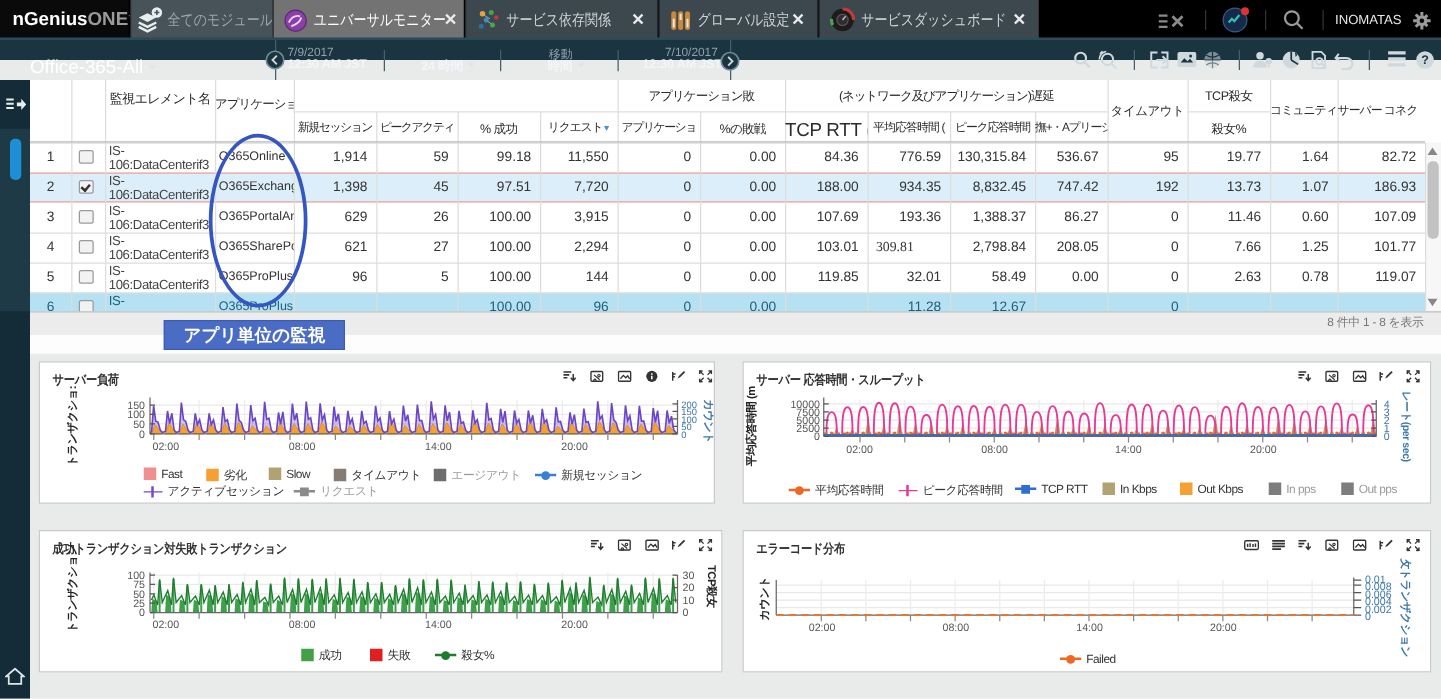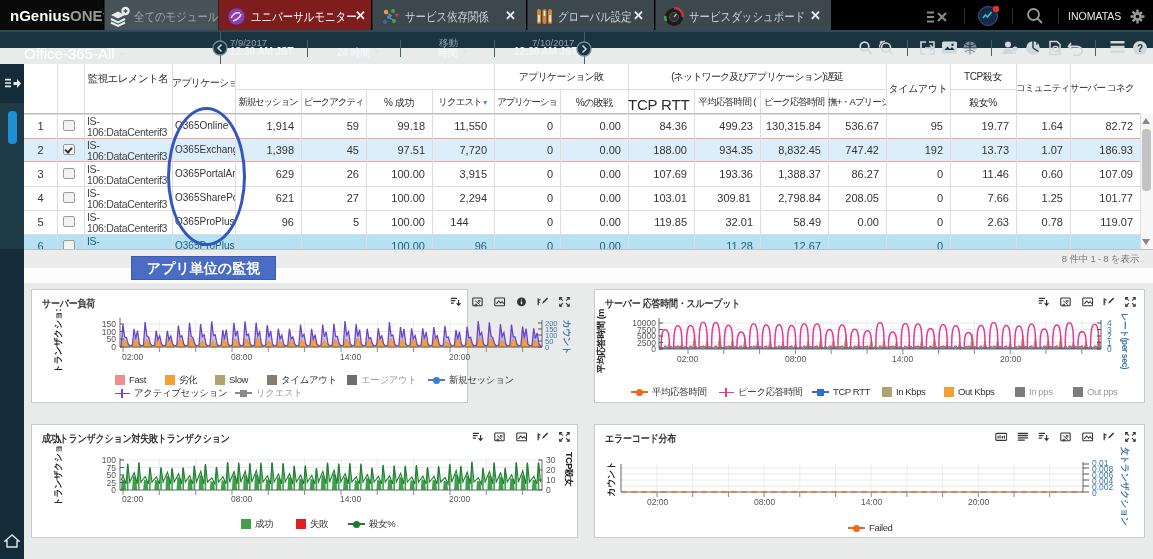--- a/index.html
+++ b/index.html
@@ -50,21 +50,21 @@
 <div id="page">
 <div id="bar1">
 <div class="logo"><span style="color:#fff">nGenius</span><span style="color:#9a9a9a">ONE</span><span style="color:#9a9a9a;font-size:7px;vertical-align:top">™</span></div>
 <div class="tab" style="left:104px;width:114px;background:#475359"><span class="ticon" style="margin-left:3px;margin-right:4px"><svg width="22" height="22" viewBox="0 0 22 22">
             <path d="M3 9l7-3.5L17 9l-7 3.5z" fill="#e8eef0"></path>
             <path d="M3 13l7 3.5 7-3.5" fill="none" stroke="#e8eef0" stroke-width="2"></path>
             <path d="M3 16.5l7 3.5 7-3.5" fill="none" stroke="#e8eef0" stroke-width="2"></path>
             <circle cx="17.5" cy="5" r="4.2" fill="#e8eef0"></circle>
             <path d="M17.5 3v4M15.5 5h4" stroke="#47565c" stroke-width="1.3"></path>
           </svg></span><span class="ttxt" style="color:#9aa7ab">全てのモジュール</span></div>
-<div class="tab" style="left:218px;width:153px;background:#7f1d1d"><span class="ticon"><svg width="19" height="19" viewBox="0 0 19 19">
+<div class="tab" style="left:218px;width:153px;background:#737373"><span class="ticon"><svg width="19" height="19" viewBox="0 0 19 19">
             <circle cx="9.5" cy="9.5" r="8.5" fill="#8b3fa8" stroke="#5c2a70"></circle>
             <path d="M4 11c2-4 5-6 9-5M6 14c3-1 7-3 8-7" stroke="#e9d8f0" stroke-width="1.5" fill="none"></path>
           </svg></span><span class="ttxt" style="color:#fff">ユニバーサルモニター</span><span class="tx" style="right:5px">✕</span></div>
 <div class="tab" style="left:372px;width:154px;background:#3c484e"><span class="ticon"><svg width="19" height="18" viewBox="0 0 19 18">
             <circle cx="5" cy="4" r="2.2" fill="#e8a33d"></circle>
             <circle cx="12" cy="3" r="2" fill="#46a546"></circle>
             <circle cx="16" cy="7" r="1.8" fill="#c23b3b"></circle>
             <circle cx="8" cy="9" r="2" fill="#3f8fbf"></circle>
             <circle cx="4" cy="14" r="2" fill="#2f6fa0"></circle>
             <circle cx="13" cy="13" r="2" fill="#46a546"></circle>
@@ -247,21 +247,21 @@
     <div class="cb" style="left:63px;top:120px"></div>
     <div class="tc me" style="left:84px;top:115px;width:88px;height:23px;">IS-<br>106:DataCenterif3</div>
     <div class="tc app" style="left:172px;top:114px;width:63px;height:24px;">O365Online</div>
     <div class="tc num" style="left:235px;top:114px;width:66px;height:24px;">1,914</div>
     <div class="tc num" style="left:301px;top:114px;width:65px;height:24px;">59</div>
     <div class="tc num" style="left:366px;top:114px;width:66px;height:24px;">99.18</div>
     <div class="tc num" style="left:432px;top:114px;width:62px;height:24px;">11,550</div>
     <div class="tc num" style="left:494px;top:114px;width:66px;height:24px;">0</div>
     <div class="tc num" style="left:560px;top:114px;width:68px;height:24px;">0.00</div>
     <div class="tc num" style="left:628px;top:114px;width:66px;height:24px;">84.36</div>
-    <div class="tc num" style="left:694px;top:114px;width:66px;height:24px;">499.23</div>
+    <div class="tc num" style="left:694px;top:114px;width:66px;height:24px;">776.59</div>
     <div class="tc num" style="left:760px;top:114px;width:68px;height:24px;">130,315.84</div>
     <div class="tc num" style="left:828px;top:114px;width:58px;height:24px;">536.67</div>
     <div class="tc num" style="left:886px;top:114px;width:64px;height:24px;">95</div>
     <div class="tc num" style="left:950px;top:114px;width:66px;height:24px;">19.77</div>
     <div class="tc num" style="left:1016px;top:114px;width:54px;height:24px;">1.64</div>
     <div class="tc num" style="left:1070px;top:114px;width:70px;height:24px;">82.72</div>
     <div class="tc cen" style="left:24px;top:138px;width:33px;height:24px;">2</div>
     <div class="cb" style="left:63px;top:144px">
       <span class="ck"></span>
     </div>
@@ -303,35 +303,35 @@
     <div class="cb" style="left:63px;top:192px"></div>
     <div class="tc me" style="left:84px;top:187px;width:88px;height:23px;">IS-<br>106:DataCenterif3</div>
     <div class="tc app" style="left:172px;top:186px;width:63px;height:24px;">O365SharePoin</div>
     <div class="tc num" style="left:235px;top:186px;width:66px;height:24px;">621</div>
     <div class="tc num" style="left:301px;top:186px;width:65px;height:24px;">27</div>
     <div class="tc num" style="left:366px;top:186px;width:66px;height:24px;">100.00</div>
     <div class="tc num" style="left:432px;top:186px;width:62px;height:24px;">2,294</div>
     <div class="tc num" style="left:494px;top:186px;width:66px;height:24px;">0</div>
     <div class="tc num" style="left:560px;top:186px;width:68px;height:24px;">0.00</div>
     <div class="tc num" style="left:628px;top:186px;width:66px;height:24px;">103.01</div>
-    <div class="tc num" style="left:692px;top:186px;width:66px;height:24px;">309.81</div>
+    <div class="tc num" style="left:672px;top:186px;width:66px;height:24px;font-family:Liberation Serif, serif;">309.81</div>
     <div class="tc num" style="left:760px;top:186px;width:68px;height:24px;">2,798.84</div>
     <div class="tc num" style="left:828px;top:186px;width:58px;height:24px;">208.05</div>
     <div class="tc num" style="left:886px;top:186px;width:64px;height:24px;">0</div>
     <div class="tc num" style="left:950px;top:186px;width:66px;height:24px;">7.66</div>
     <div class="tc num" style="left:1016px;top:186px;width:54px;height:24px;">1.25</div>
     <div class="tc num" style="left:1070px;top:186px;width:70px;height:24px;">101.77</div>
     <div class="tc cen" style="left:24px;top:210px;width:33px;height:24px;">5</div>
     <div class="cb" style="left:63px;top:216px"></div>
     <div class="tc me" style="left:84px;top:211px;width:88px;height:23px;">IS-<br>106:DataCenterif3</div>
     <div class="tc app" style="left:172px;top:210px;width:63px;height:24px;">O365ProPlus</div>
     <div class="tc num" style="left:235px;top:210px;width:66px;height:24px;">96</div>
     <div class="tc num" style="left:301px;top:210px;width:65px;height:24px;">5</div>
     <div class="tc num" style="left:366px;top:210px;width:66px;height:24px;">100.00</div>
-    <div class="tc num" style="left:432px;top:210px;width:62px;height:24px;text-align:center;">144</div>
+    <div class="tc num" style="left:432px;top:210px;width:62px;height:24px;">144</div>
     <div class="tc num" style="left:494px;top:210px;width:66px;height:24px;">0</div>
     <div class="tc num" style="left:560px;top:210px;width:68px;height:24px;">0.00</div>
     <div class="tc num" style="left:628px;top:210px;width:66px;height:24px;padding-left:11px;">119.85</div>
     <div class="tc num" style="left:694px;top:210px;width:66px;height:24px;">32.01</div>
     <div class="tc num" style="left:760px;top:210px;width:68px;height:24px;">58.49</div>
     <div class="tc num" style="left:828px;top:210px;width:58px;height:24px;">0.00</div>
     <div class="tc num" style="left:886px;top:210px;width:64px;height:24px;">0</div>
     <div class="tc num" style="left:950px;top:210px;width:66px;height:24px;">2.63</div>
     <div class="tc num" style="left:1016px;top:210px;width:54px;height:24px;">0.78</div>
     <div class="tc num" style="left:1070px;top:210px;width:70px;height:24px;">119.07</div>
@@ -345,21 +345,21 @@
     <div class="tc num p6" style="left:560px;top:234px;width:68px;height:15px;">0.00</div>
     <div class="tc num p6" style="left:694px;top:234px;width:66px;height:15px;">11.28</div>
     <div class="tc num p6" style="left:760px;top:234px;width:68px;height:15px;">12.67</div>
     <div class="tc num p6" style="left:886px;top:234px;width:64px;height:15px;">0</div>
 <div id="sbar"></div>
 <div class="sarr" style="top:118px;border-bottom:6px solid #888"></div>
 <div class="sarr" style="top:239px;border-top:6px solid #888"></div>
 <div id="thumb"></div>
 <div id="foot">8 件中 1 - 8 を表示</div>
 <div style="position:absolute;left:24px;top:268px;width:1129px;height:15px;background:#fdfdfd"></div>
-<div class="panel" style="left:31px;top:289px;width:437px;height:114px">
+<div class="panel" style="left:31px;top:289px;width:541px;height:114px">
 <div class="ptitle">サーバー負荷</div>
 <div style="position:absolute;left:418px;top:6px;transform:scale(0.78);transform-origin:0 0"><svg width="15" height="13" viewBox="0 0 15 13">
           <path d="M1 2h8M1 5h6M1 8h4" stroke="#333" stroke-width="1.6"></path>
           <path d="M11 4v6M8.5 8l2.5 3 2.5-3" stroke="#333" stroke-width="1.5" fill="none"></path>
         </svg></div>
       <div style="position:absolute;left:440px;top:6px;transform:scale(0.78);transform-origin:0 0"><svg width="15" height="13" viewBox="0 0 15 13">
           <rect x="1" y="1.5" width="12" height="10" rx="1" fill="none" stroke="#333" stroke-width="1.4"></rect>
           <path d="M4 5l6 5M9.2 4.6a1.2 1.2 0 1 0 .01 0M5 9.4a1.2 1.2 0 1 0 .01 0" stroke="#333" stroke-width="1.2" fill="none"></path>
         </svg></div>
       <div style="position:absolute;left:462px;top:6px;transform:scale(0.78);transform-origin:0 0"><svg width="15" height="13" viewBox="0 0 15 13">

